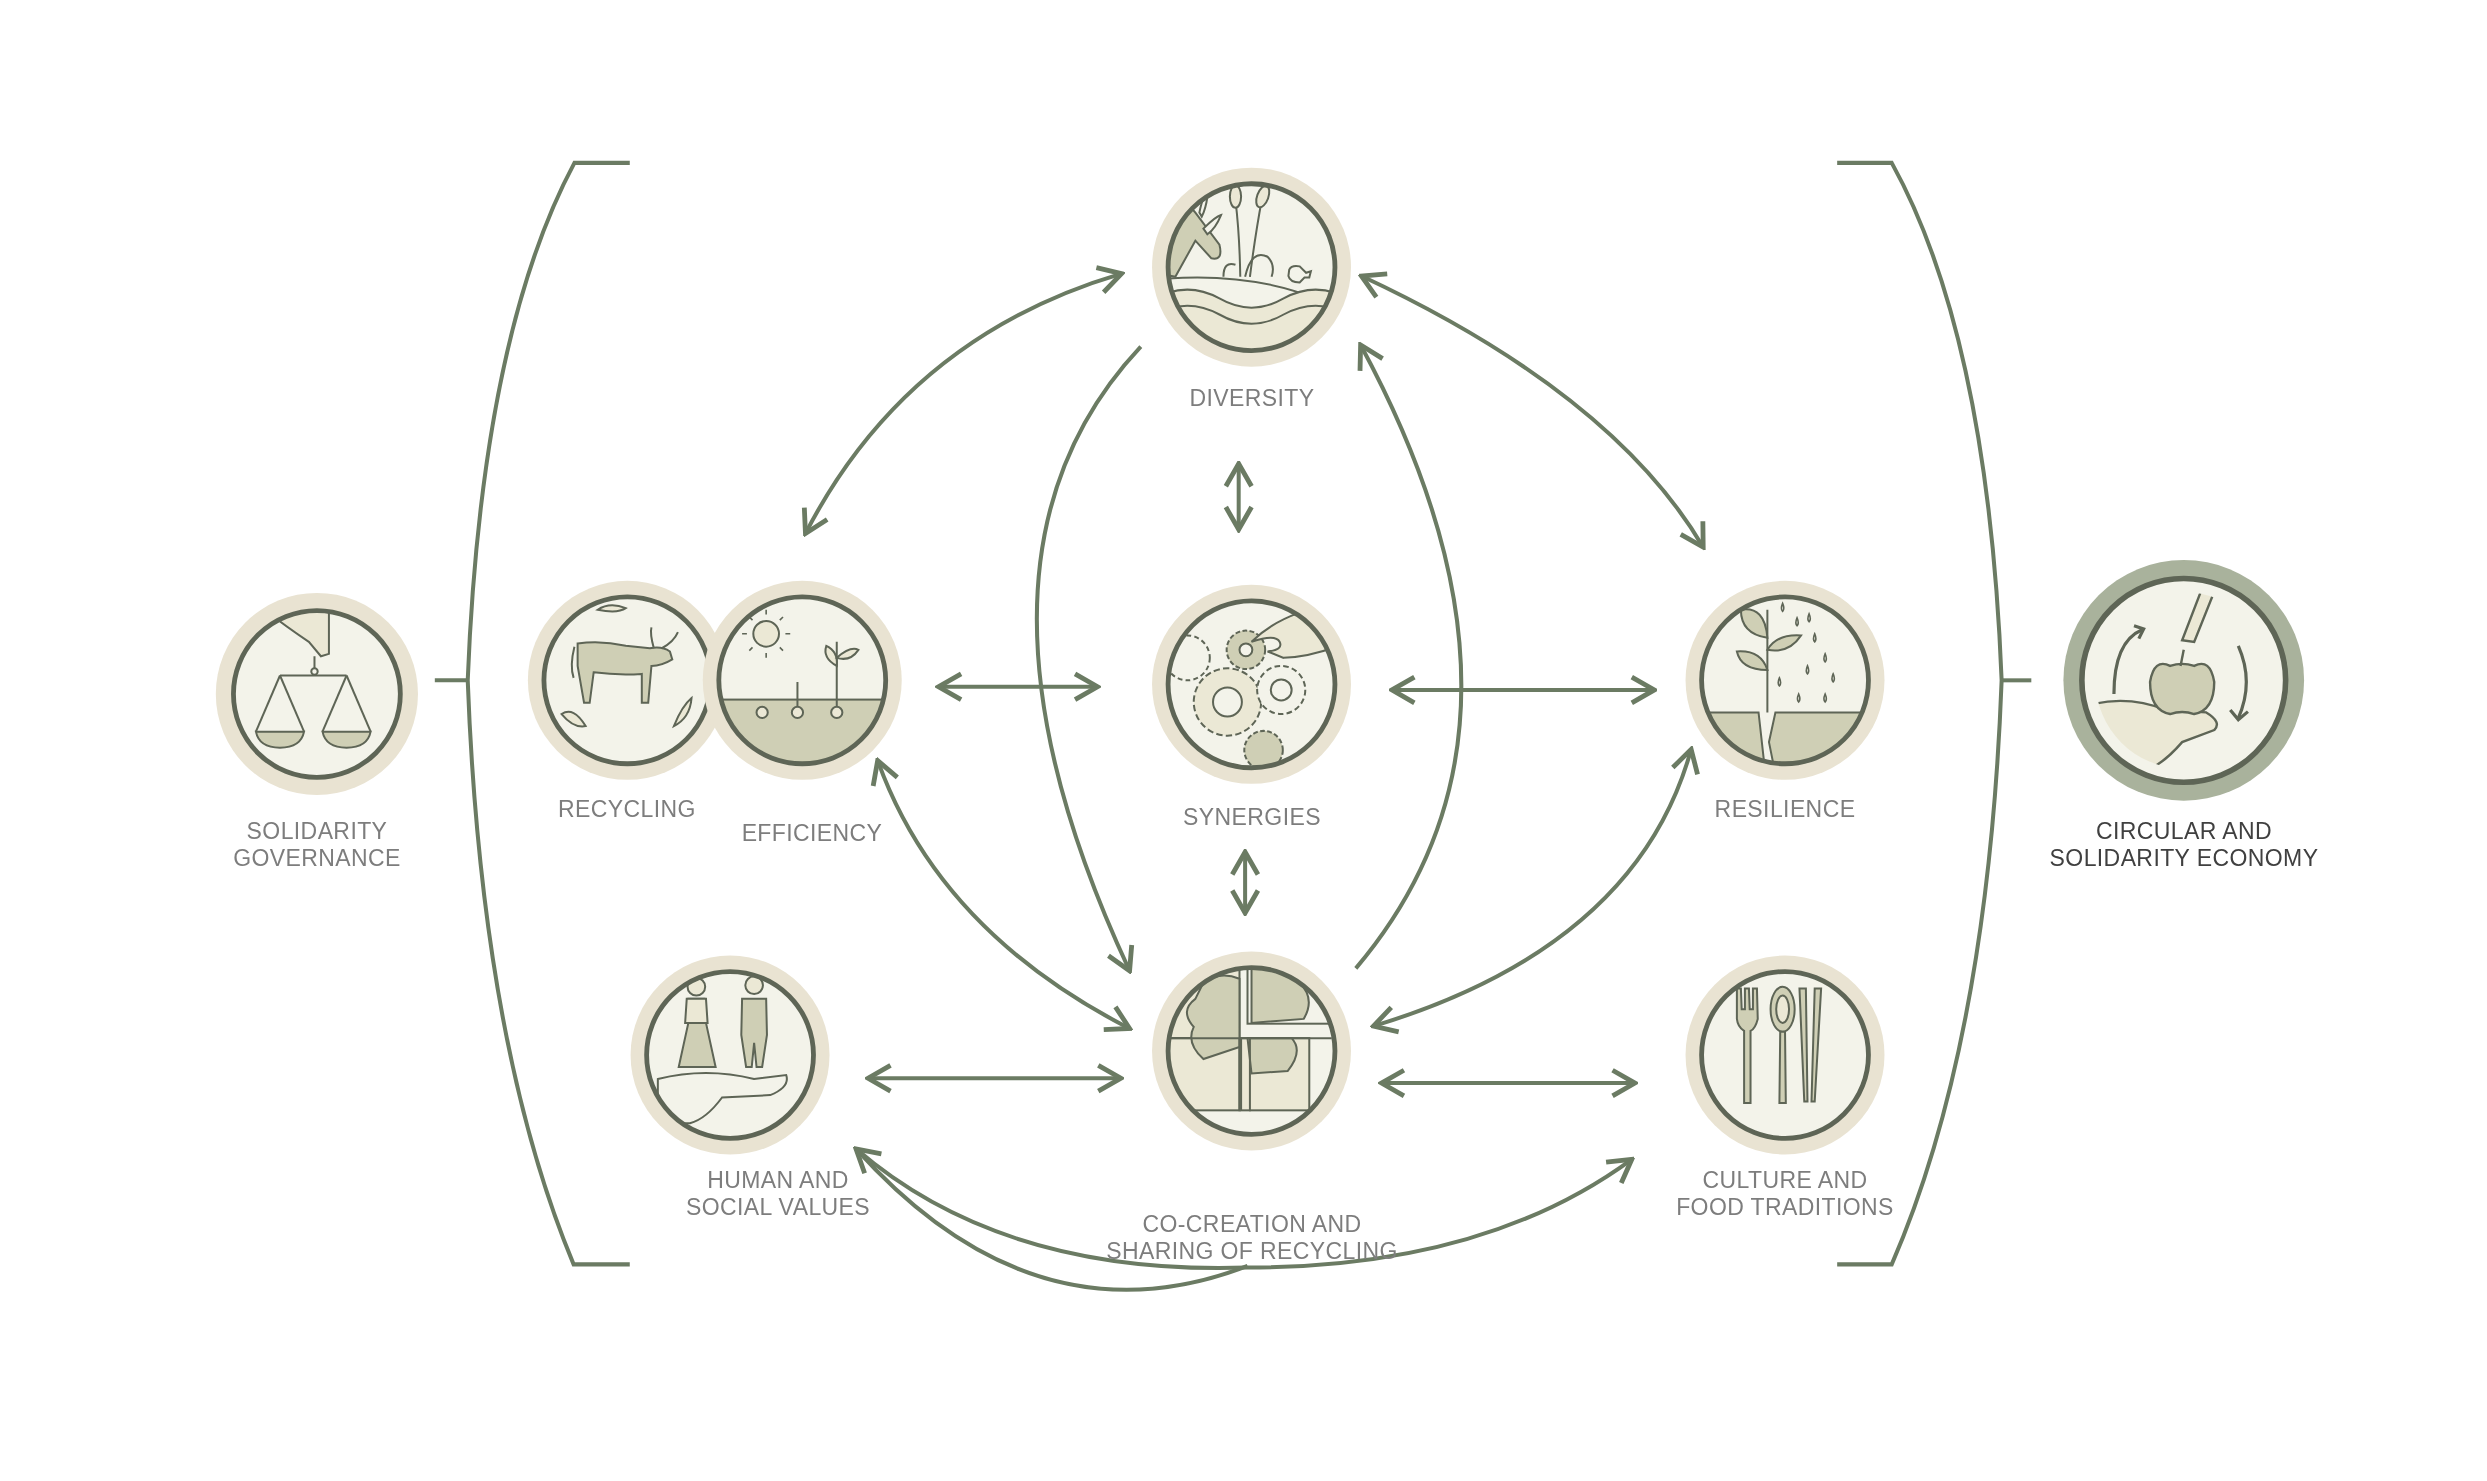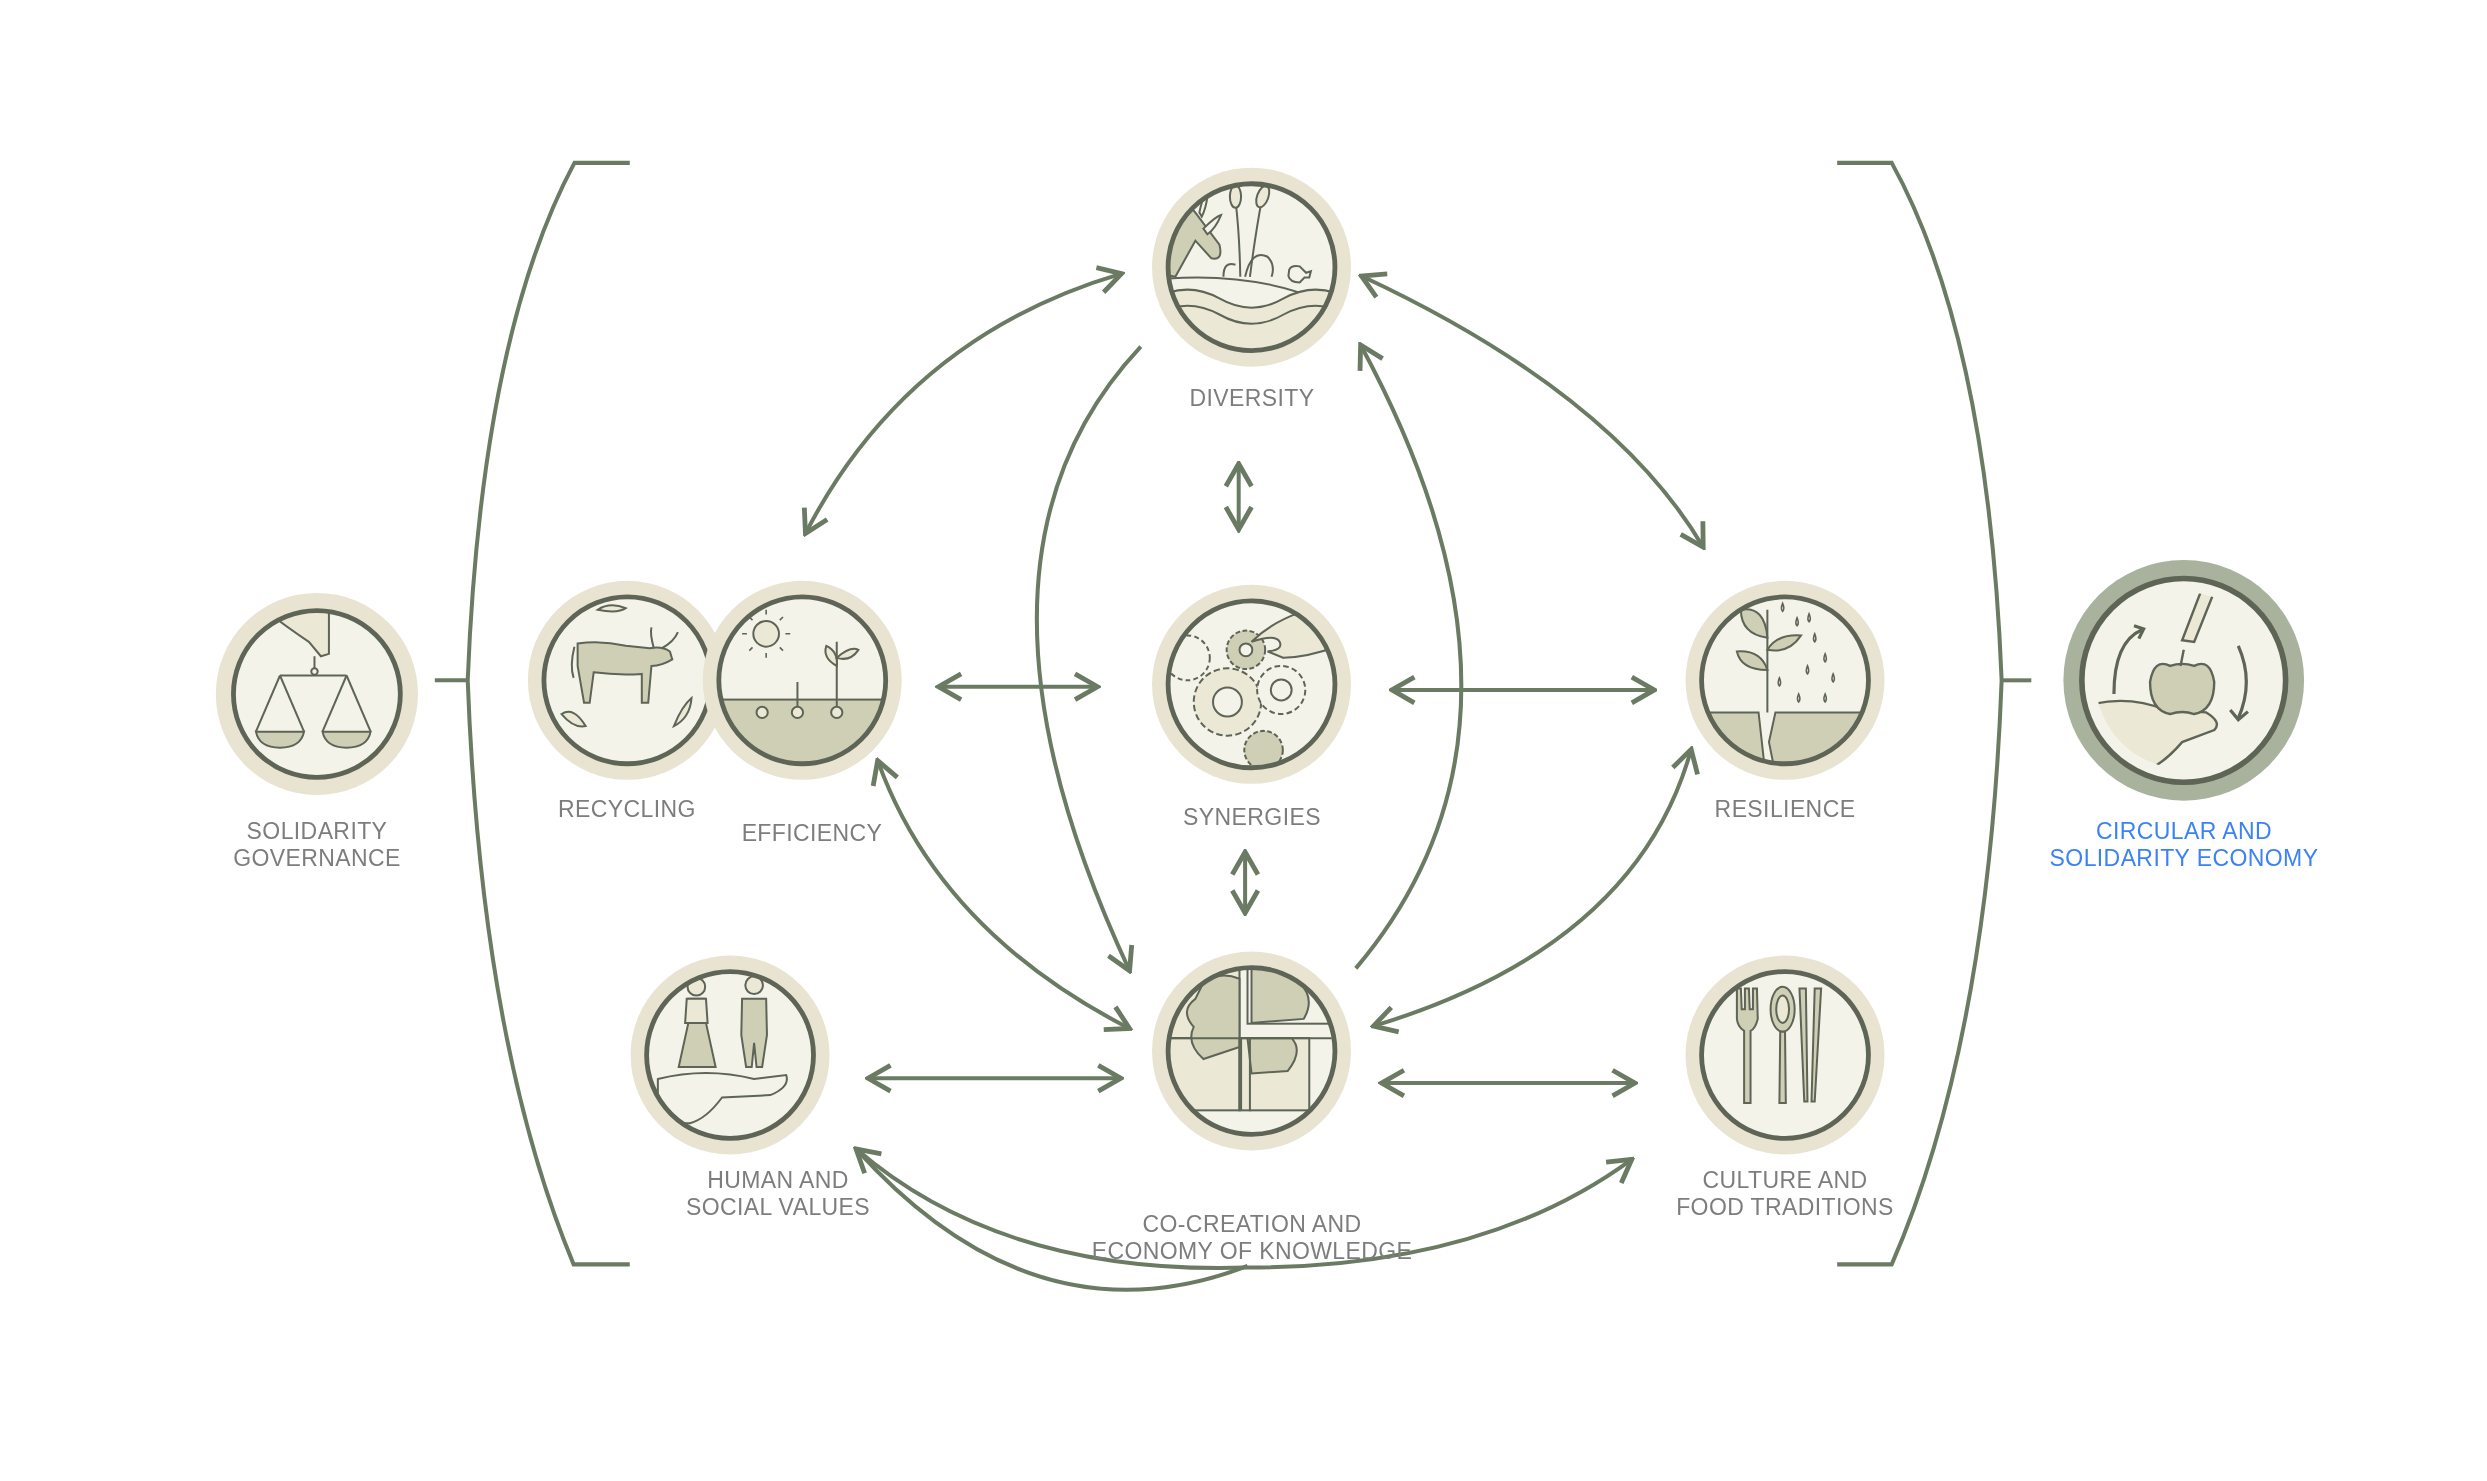--- a/index.html
+++ b/index.html
@@ -1,19 +1,19 @@
 <!DOCTYPE html>
 <html style="font-size:13px"><head>
 <meta charset="utf-8">
 <style>
   html, body { margin: 0; padding: 0; background: #ffffff; }
   body { width: 2487px; height: 1481px; position: relative; overflow: hidden; font-family: "Liberation Sans", "DejaVu Sans", sans-serif; }
   #diagram { position: absolute; left: 0; top: 0; width: 2487px; height: 1481px; }
   .node-label { position: absolute; text-align: center; font-weight: normal; font-size: 23px; line-height: 27px; color: #7d7d7d; letter-spacing: 0.4px; transform: translateX(-50%); white-space: nowrap; }
-  .node-label.highlight { color: #3b82f6; }
+  .node-label.highlight { color: #404040; }
   .node-label span { display: block; }
 </style>
 </head>
 <body>
 
 <svg id="diagram" viewBox="0 0 3100 1846" xmlns="http://www.w3.org/2000/svg">
   <defs>
     <marker id="ah" viewBox="0 0 20 20" refX="16" refY="10" markerWidth="20" markerHeight="20" markerUnits="userSpaceOnUse" orient="auto-start-reverse">
       <path d="M2,2 L17,10 L2,18" fill="none" stroke="#6b7b63" stroke-width="3.2" stroke-linecap="square"></path>
     </marker>
@@ -280,21 +280,21 @@
 </div>
 <div class="node-label" style="left:1785px; top:796px;">
   <span>RESILIENCE</span>
 </div>
 <div class="node-label" style="left:730px; top:1167px;margin-left:48px;">
   <span>HUMAN AND</span>
   <span>SOCIAL VALUES</span>
 </div>
 <div class="node-label" style="left:1252px; top:1167px;margin-top:44px;">
   <span>CO-CREATION AND</span>
-  <span>ECONOMY OF KNOWLEDGE</span>
+  <span>SHARING OF RECYCLING</span>
 </div>
 <div class="node-label" style="left:1785px; top:1167px;">
   <span>CULTURE AND</span>
   <span>FOOD TRADITIONS</span>
 </div>
 <div class="node-label" style="left:317px; top:818px;">
   <span>SOLIDARITY</span>
   <span>GOVERNANCE</span>
 </div>
 <div class="node-label highlight" style="left:2184px; top:818px;">

